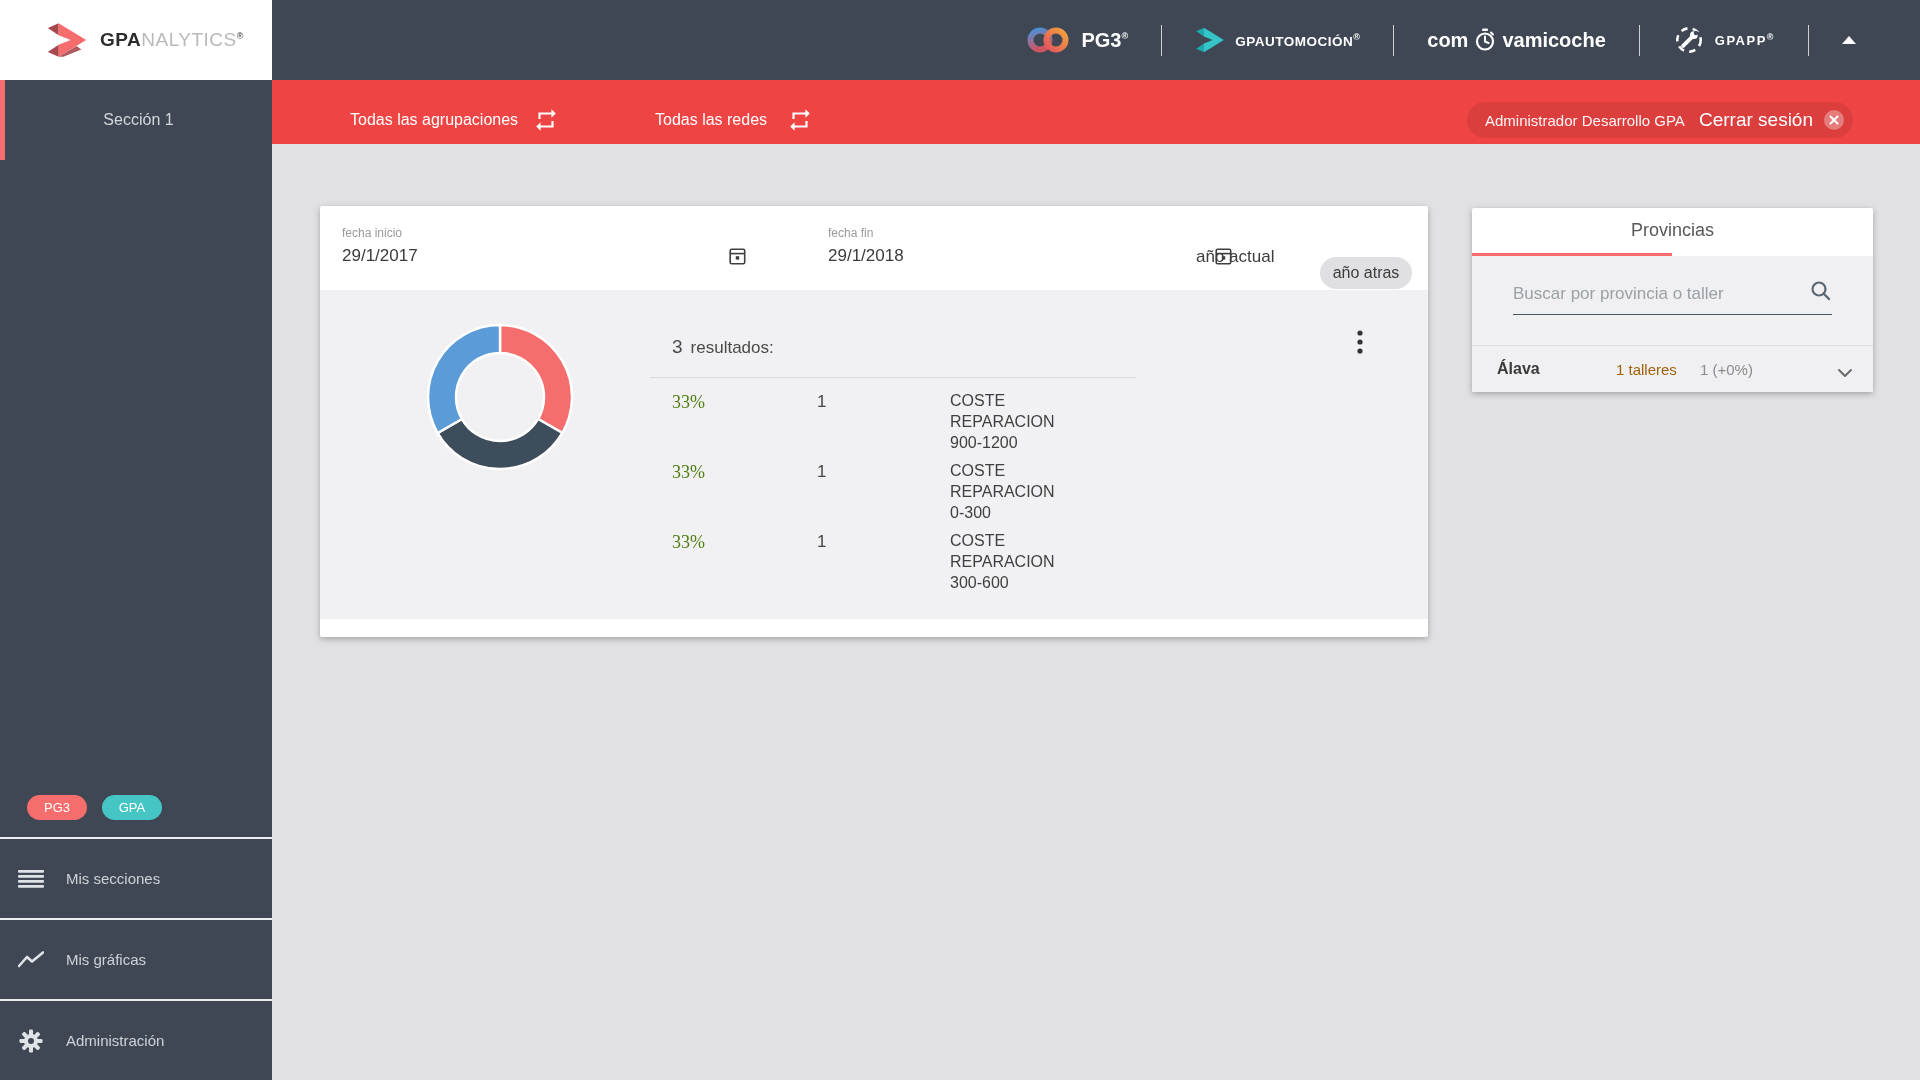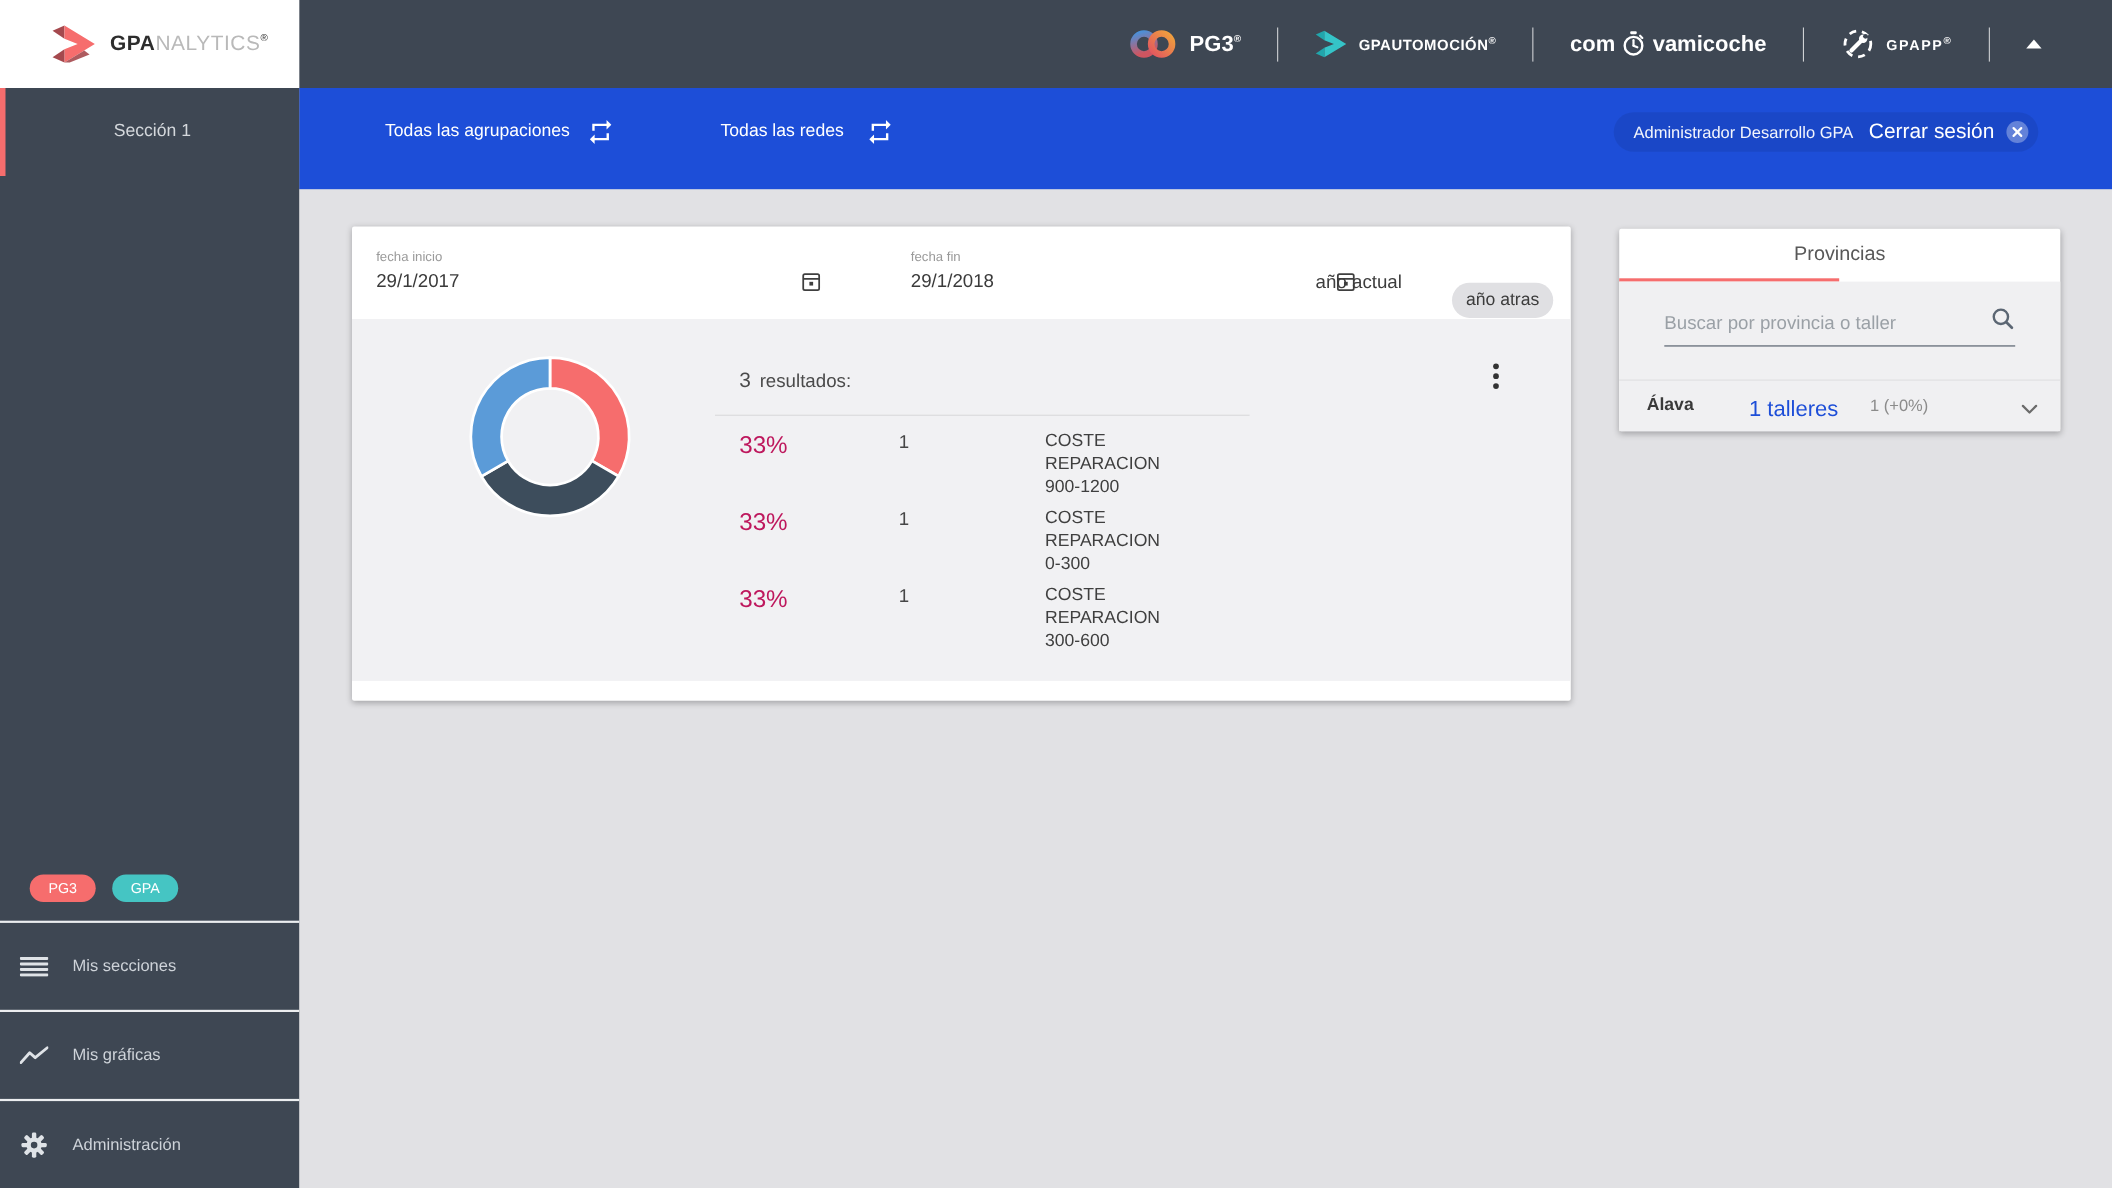--- a/index.html
+++ b/index.html
@@ -20,21 +20,21 @@
   .brand sup { font-size:9px; }
   .pg3-text { font-size:20px; font-weight:bold; }
   .gpauto-text { font-size:13.5px; font-weight:bold; letter-spacing:0.5px; }
   .compro-text { font-size:20px; font-weight:bold; }
   .gpapp-text { font-size:13px; font-weight:bold; letter-spacing:1.5px; }
   .vdiv { width:1px; height:31px; background:rgba(255,255,255,0.75); }
   .caret-up { width:0; height:0; border-left:7px solid transparent; border-right:7px solid transparent;
               border-bottom:8px solid #ffffff; cursor:pointer; }
 
   
-  .filterbar { position:absolute; left:272px; top:80px; width:1648px; height:92px; background:#1d4ed8; }
+  .filterbar { position:absolute; left:272px; top:80px; width:1648px; height:64px; background:#ef4444; }
   .filter-item { position:absolute; top:0; height:80px; display:flex; align-items:center; gap:0;
                  color:#ffffff; font-size:16px; cursor:pointer; }
   .fi-agrup { left:78px; }
   .fi-redes { left:383px; }
   .repeat-btn { position:absolute; top:27px; width:26px; height:26px; cursor:pointer; background:none; border:none; }
   .rb-1 { left:261px; } .rb-2 { left:515px; }
   .user-pill { position:absolute; right:67px; top:22px; width:386px; height:36px; border-radius:18px;
                background:rgba(0,0,0,0.08); display:flex; align-items:center; color:#ffffff; }
   .user-pill .uname { margin-left:18px; font-size:15px; color:rgba(255,255,255,0.95); }
   .user-pill .logout { margin-left:auto; font-size:19px; cursor:pointer; }
@@ -71,21 +71,21 @@
               color:#3c3c3c; cursor:pointer;margin-top:17px; }
 
   .chart-section { position:absolute; left:0; top:84px; width:1108px; height:329px; background:#f1f1f3; }
   .donut { position:absolute; left:100px; top:27px; }
   .results-header { position:absolute; left:352px; top:46px; color:#4a4a4a; }
   .results-header .cnt { font-size:19px; }
   .results-header .rl { font-size:17px; margin-left:8px;text-align:center; }
   .results-divider { position:absolute; left:330px; top:87px; width:486px; height:1px; background:#d9d9db; }
   .rows { position:absolute; left:352px; top:102px; width:430px; }
   .result-row { position:relative; height:70px; }
-  .rr-percent { position:absolute; left:0; top:0; font-size:22px; color:#be185d; }
+  .rr-percent { position:absolute; left:0; top:0; font-size:18px; color:#4d7c0f;font-family:Liberation Serif, serif; }
   .rr-count { position:absolute; left:145px; top:0; font-size:17px; color:#464646; }
   .rr-label { position:absolute; left:278px; top:-2px; width:118px; font-size:16px; line-height:21px; color:#3f3f3f; }
   .kebab-btn { position:absolute; left:1028px; top:38px; width:24px; height:30px; background:none; border:none; cursor:pointer; }
 
   
   .panel { position:absolute; left:1472px; top:208px; width:401px; height:184px; background:#ffffff;
            border-radius:2px; box-shadow:0 2px 6px rgba(0,0,0,0.28); }
   .tabs { display:flex; height:45px; }
   .tab { flex:1; display:flex; align-items:center; justify-content:center; font-size:18px;
          color:#6e6e6e; cursor:pointer; }
@@ -93,21 +93,21 @@
   .tab-underline { position:absolute; left:0; top:45px; width:200px; height:3px; background:#f66d6d; }
   .panel-body { position:absolute; left:0; top:48px; width:100%; height:89px; background:#f0f0f2; }
   .search-wrap { position:absolute; left:41px; top:22px; width:319px; border-bottom:1.5px solid #4a5562; }
   .search-wrap input { width:282px; border:none; background:transparent; outline:none; padding:6px 0 10px 0;
                        font-family:"Liberation Sans",sans-serif; font-size:17px; color:#4a4a4a; }
   .search-wrap input::placeholder { color:#9aa0a6; }
   .search-ic { position:absolute; right:0; bottom:8px; cursor:pointer; }
   .prov-row { position:absolute; left:0; top:137px; width:100%; height:47px; background:#f0f0f2;
               border-top:1px solid #dedee0; cursor:pointer; }
   .prov-row .pname { position:absolute; left:25px; top:14px; font-size:16px; font-weight:bold; color:#3a3a3a; }
-  .prov-row .ptall { position:absolute; left:118px; top:15px; font-size:20px; color:#1d4ed8; }
+  .prov-row .ptall { position:absolute; left:144px; top:15px; font-size:15px; color:#a16207; }
   .prov-row .pval { position:absolute; left:228px; top:15px; font-size:15px; color:#8b8b8b; }
   .prov-row .chev { position:absolute; right:20px; top:18px; }
 </style>
 </head>
 <body>
 
 <div class="logo-box">
   <svg width="42" height="36" viewBox="0 0 34 30">
     <polygon points="1,5 10,1 10,11" fill="#a5494e"></polygon>
     <polygon points="10,1 33,15 10,29 10,19 20,15 10,11" fill="#f66d6d"></polygon>

